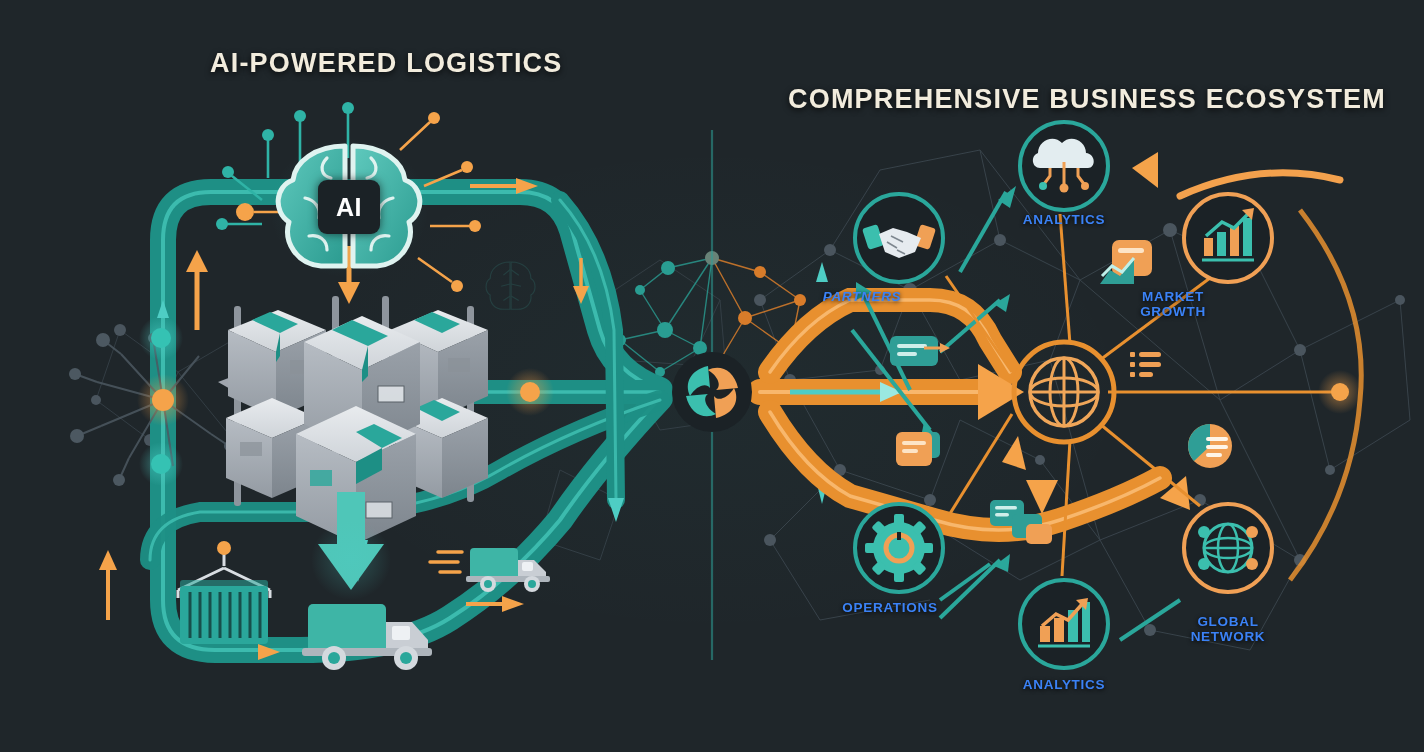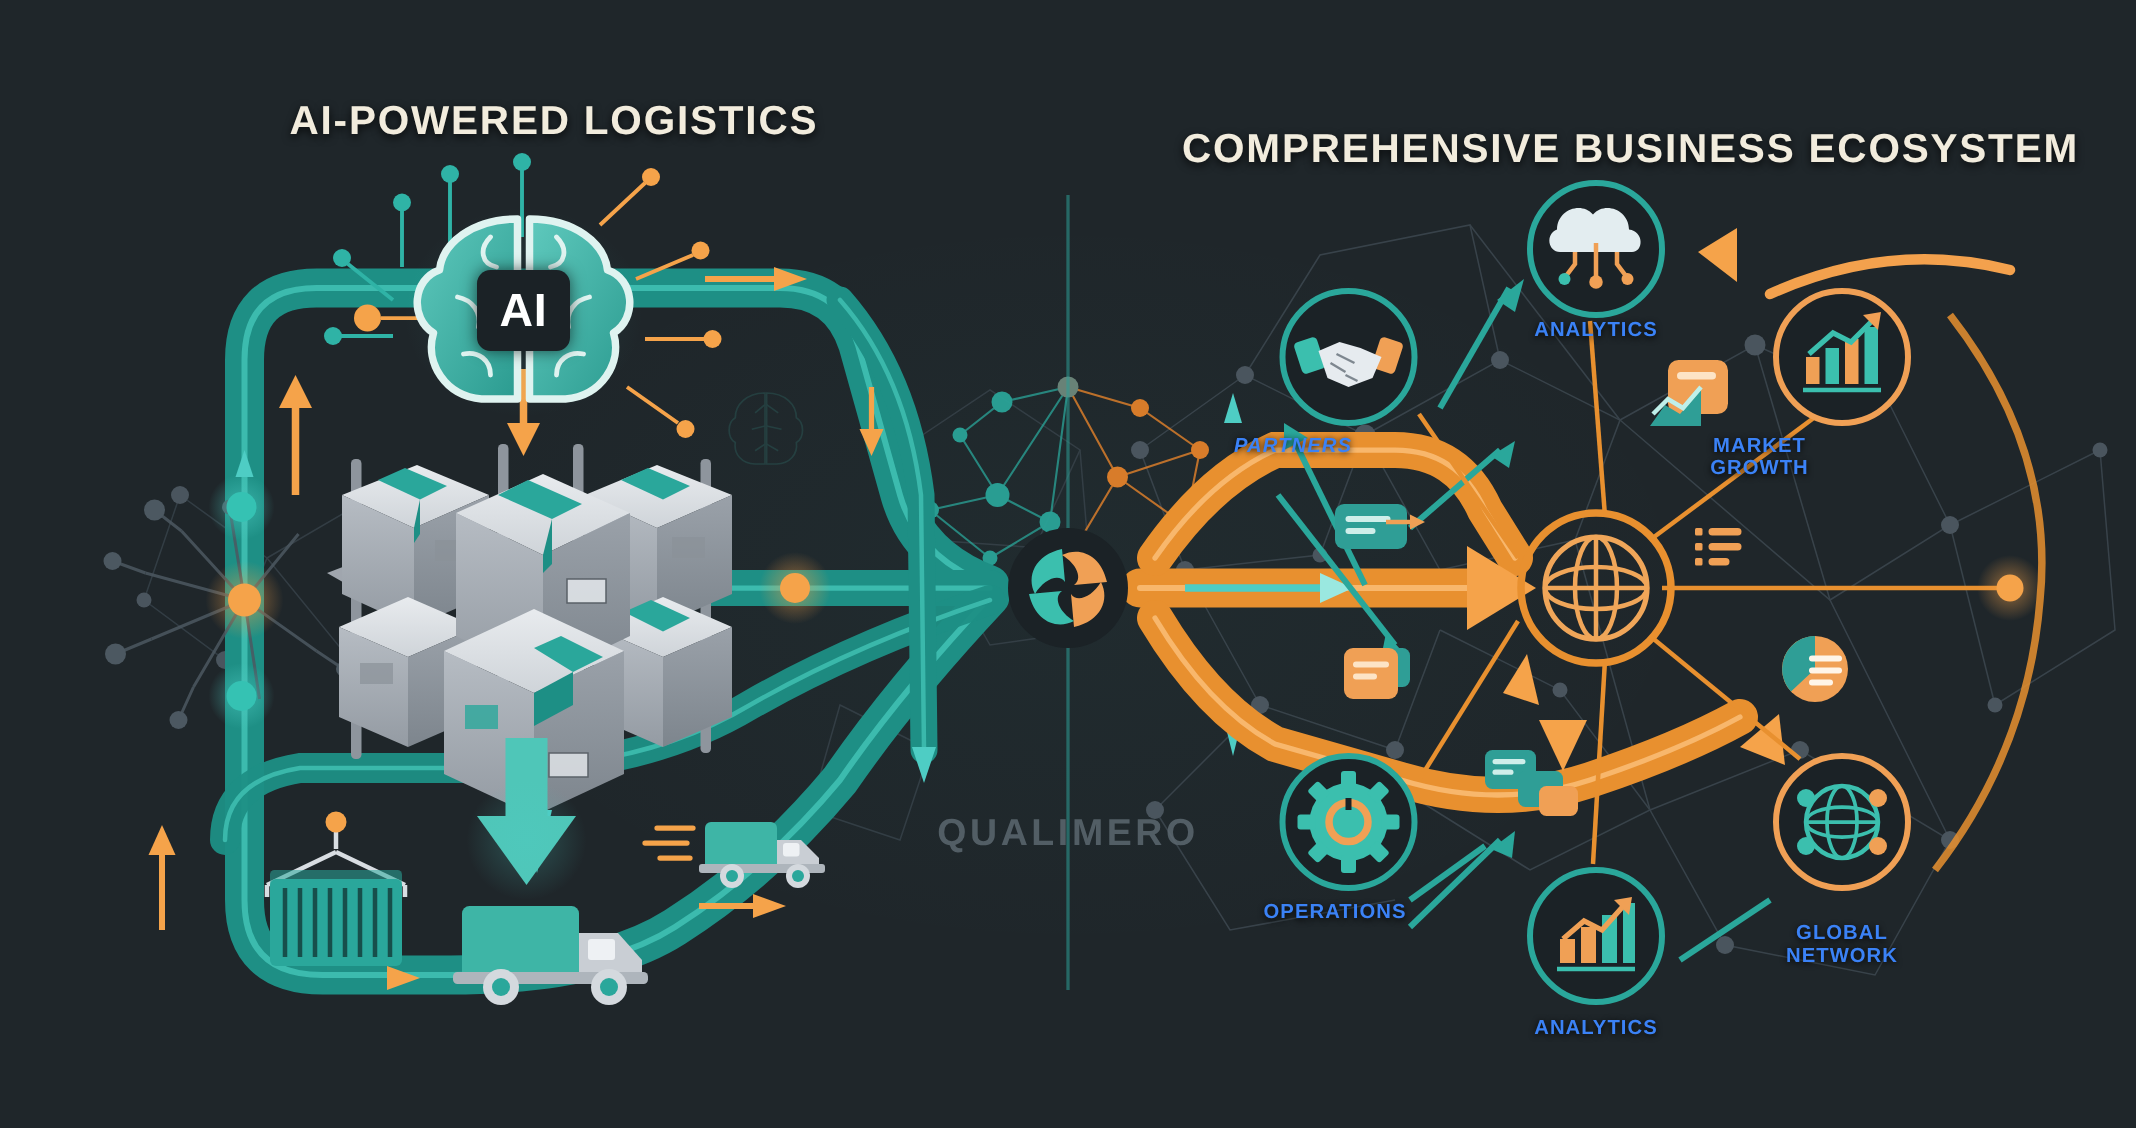--- a/index.html
+++ b/index.html
@@ -8,21 +8,21 @@
   .layer{position:absolute;inset:0;}
   svg.layer{display:block;}
 
   .title{
     position:absolute;top:48px;
     font-family:"Liberation Sans",sans-serif;
     font-weight:bold;font-size:27px;letter-spacing:1.2px;
     color:#f2ecdd;text-transform:uppercase;white-space:nowrap;
     text-shadow:0 2px 6px rgba(0,0,0,.75);
   }
-  #title-left{left:193px;margin-top:17px;}
+  #title-left{left:210px;}
   #title-right{left:788px;margin-top:36px;}
 
   .node-label{
     position:absolute;
     font-family:"Liberation Sans",sans-serif;
     font-weight:bold;font-size:13.5px;letter-spacing:.7px;
     color:#3b82f6;text-transform:uppercase;text-align:center;
     line-height:1.14;white-space:pre-line;
     text-shadow:0 1px 4px rgba(0,0,0,.9);
     transform:translateX(-50%);
@@ -34,21 +34,21 @@
     white-space:nowrap;
   }
   .ai-chip{
     position:absolute;left:318px;top:180px;width:62px;height:54px;
     background:#1b2226;border-radius:9px;
     display:flex;align-items:center;justify-content:center;
     box-shadow:0 0 10px rgba(0,0,0,.6);
   }
   .ai-chip span{
     font-family:"Liberation Sans",sans-serif;font-weight:bold;
-    font-size:31px;color:#ffffff;letter-spacing:.5px;
+    font-size:25px;color:#ffffff;letter-spacing:.5px;
   }
 </style>
 </head>
 <body>
 
 <div id="stage">
 
   <svg class="layer" viewBox="0 0 1424 752" width="1424" height="752">
     <defs>
       <radialGradient id="glowTeal" cx="50%" cy="50%" r="50%">
@@ -628,21 +628,20 @@
     <path d="M1300 210 Q1370 300 1360 400 Q1352 500 1290 580" stroke="#e8902f" stroke-width="5" fill="none" opacity=".85"></path>
   </svg>
 
   <div class="ai-chip">
     <span>AI</span>
   </div>
 
   <div class="title" id="title-left">AI-Powered Logistics</div>
   <div class="title" id="title-right">Comprehensive Business Ecosystem</div>
 
-  <div class="watermark">QUALIMERO</div>
 
   <div id="node-labels">
       <div class="node-label" style="left: 862px; top: 289px; font-style: italic;">Partners</div>
       <div class="node-label" style="left: 1064px; top: 212px;">Analytics</div>
       <div class="node-label" style="left: 1173px; top: 289px;">Market
 Growth</div>
       <div class="node-label" style="left: 1228px; top: 614px;">Global
 Network</div>
       <div class="node-label" style="left: 1064px; top: 677px;">Analytics</div>
       <div class="node-label" style="left: 890px; top: 600px;">Operations</div>

